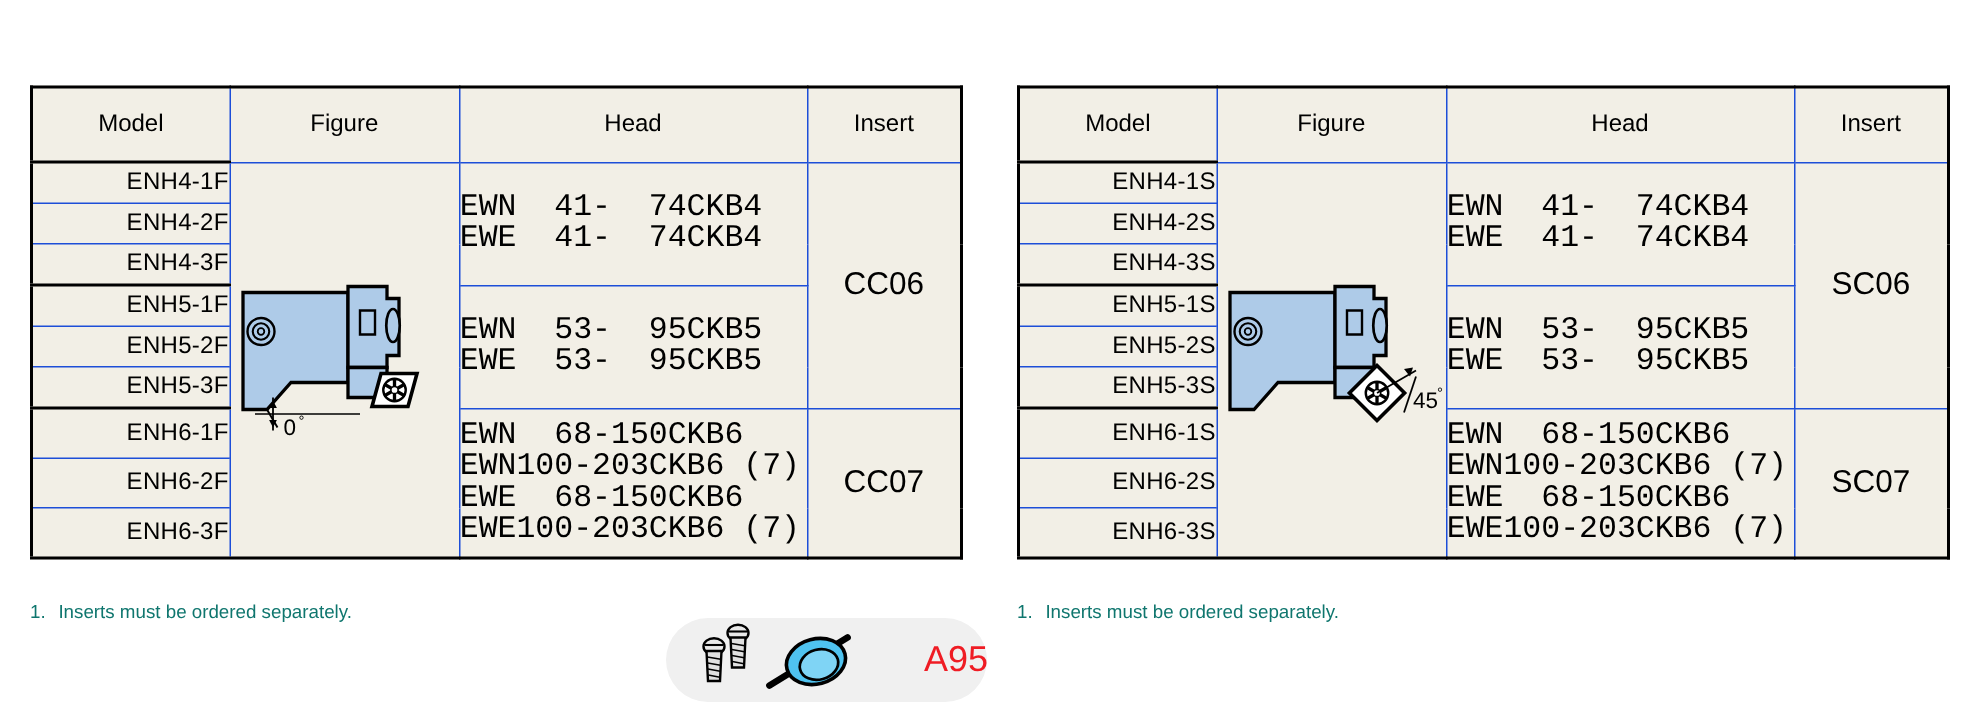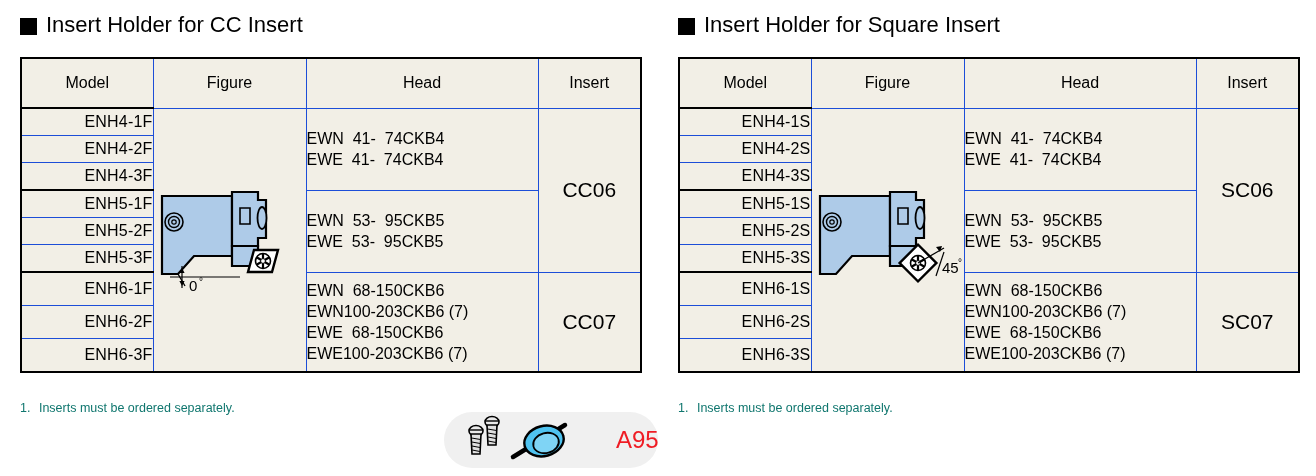--- a/index.html
+++ b/index.html
@@ -71,26 +71,27 @@
 
   td.figure{
     vertical-align:middle;text-align:left;
     border-left:none;border-right:2px solid #000;
     border-top:none;border-bottom:none;
     background:#f2efe6;
   }
   td.head{
     vertical-align:middle;
     padding:0 0 0 18px;
-    font-size:16px;
+    font-size:21px;
     line-height:21px;
     white-space:pre;
     border-left:none;border-right:2px solid #000;
     border-top:2px solid #000;border-bottom:2px solid #000;
     background:#f2efe6;
+    font-family:Liberation Mono, monospace;
   }
   tr.head-first td.head{border-top:none;}
   td.insert{
     vertical-align:middle;text-align:center;
     font-size:21px;
     border-left:none;border-right:none;
     border-top:2px solid #000;border-bottom:2px solid #000;
     background:#f2efe6;
   }
   tr.head-first td.insert{border-top:none;}
@@ -117,24 +118,20 @@
     font-family:"Liberation Sans","DejaVu Sans",sans-serif;
   }
   .accessory svg{display:block;flex:none;}
   svg{shape-rendering:geometricPrecision;}
 </style>
 </head>
 <body>
 
 <div class="panel left">
 
-  <div class="title">
-    <span class="sq"></span>
-    <span>Insert Holder for CC Insert</span>
-  </div>
 
   <table class="spec">
     <colgroup>
       <col class="c-model">
         <col class="c-figure">
         <col class="c-head">
         <col class="c-insert">
     </colgroup>
     <thead>
       <tr>
@@ -255,24 +252,20 @@
         <ellipse cx="84" cy="27" rx="20" ry="15" transform="rotate(-15 84 27)" fill="#4fc3f0" stroke="#000" stroke-width="2.4"></ellipse>
         <ellipse cx="86" cy="29" rx="13" ry="10" transform="rotate(-15 86 29)" fill="#7fd4f5" stroke="#000" stroke-width="1.8"></ellipse>
       </g>
     </svg>
     <span class="code">A95</span>
   </div>
 </div>
 
 <div class="panel right">
 
-  <div class="title">
-    <span class="sq"></span>
-    <span>Insert Holder for Square Insert</span>
-  </div>
 
   <table class="spec">
     <colgroup>
       <col class="c-model">
         <col class="c-figure">
         <col class="c-head">
         <col class="c-insert">
     </colgroup>
     <thead>
       <tr>

